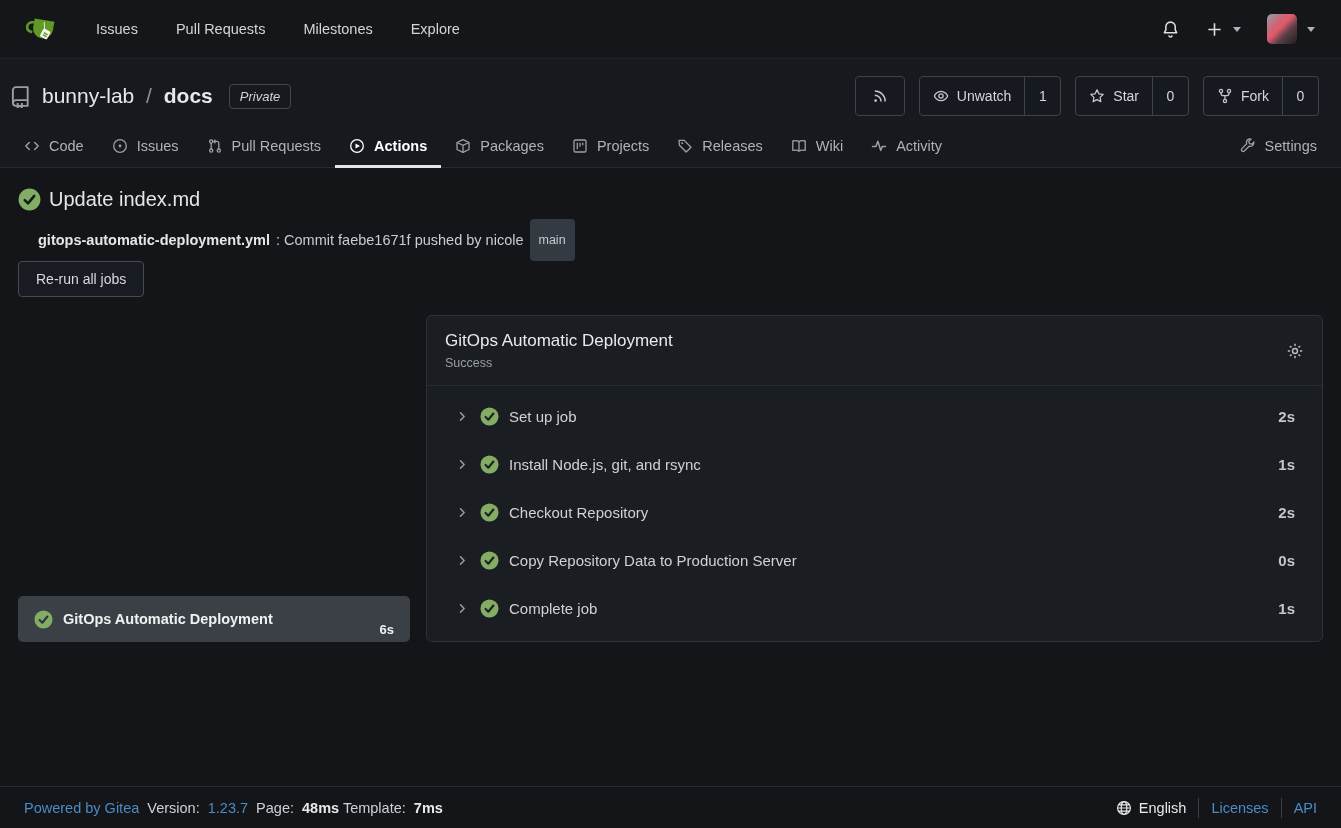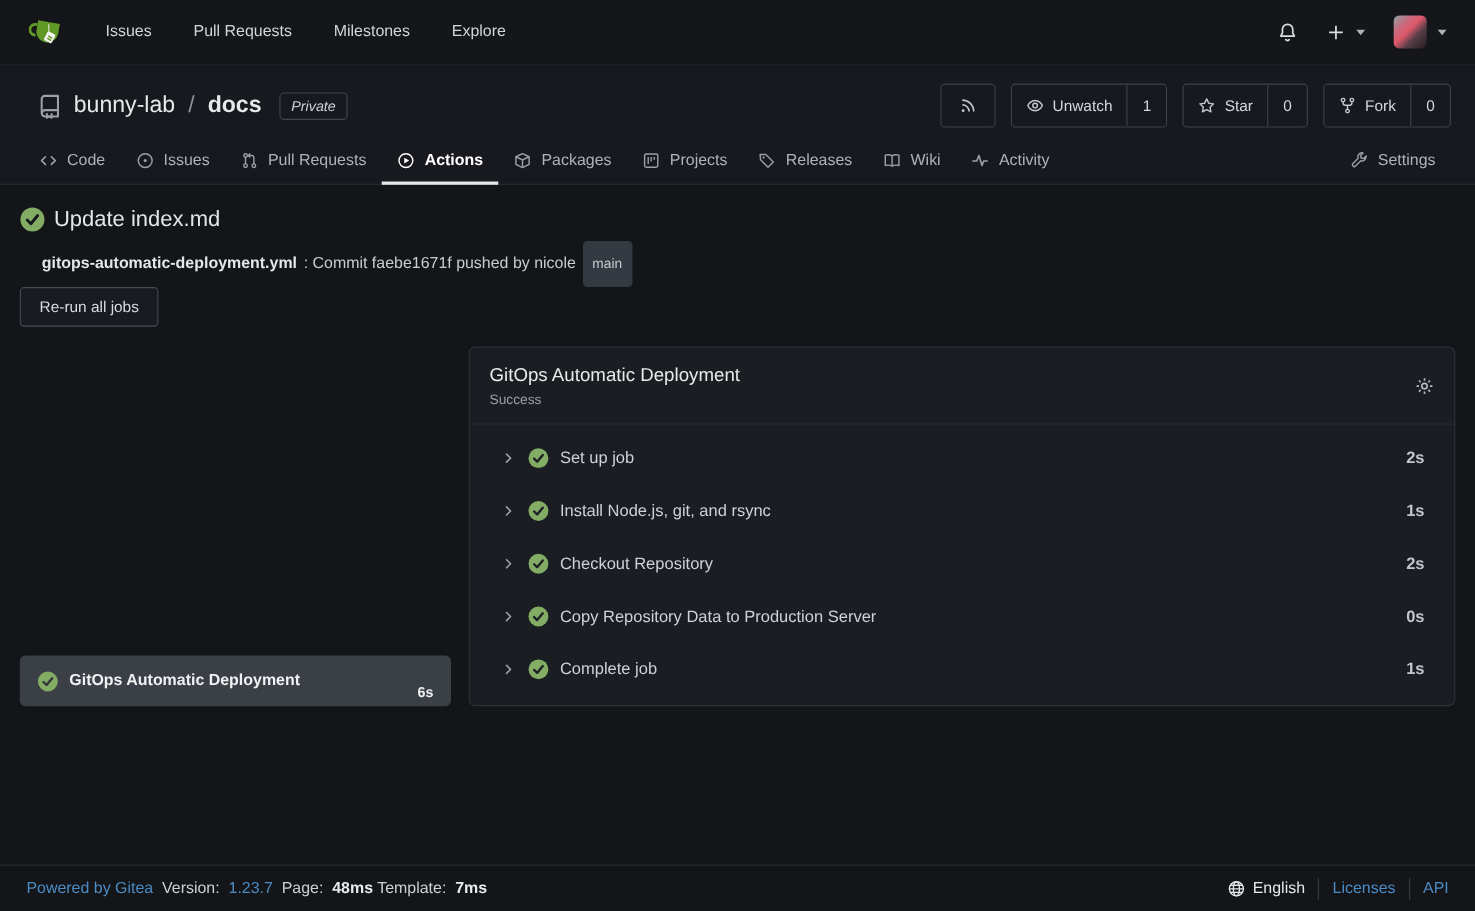--- a/index.html
+++ b/index.html
@@ -25,38 +25,38 @@
   .nav-link{color:#d3d6d9;font-size:14.5px;cursor:pointer;}
   .nav-right{margin-left:auto;display:flex;align-items:center;gap:26px;}
   .nav-bell{color:#dcdee1;cursor:pointer;}
   .nav-plus{display:flex;align-items:center;gap:10px;color:#dcdee1;cursor:pointer;}
   .caret{width:0;height:0;border-left:4.5px solid transparent;border-right:4.5px solid transparent;border-top:5px solid #aeb3b8;}
   .nav-avatar-wrap{display:flex;align-items:center;gap:10px;cursor:pointer;}
   .avatar{width:30px;height:30px;border-radius:5px;
     background:linear-gradient(135deg,#8da3a6 0%,#c96a7c 28%,#e0596b 45%,#5a4048 65%,#221c20 100%);}
   
   .repo-header{background:var(--c-header);border-bottom:1px solid var(--c-border);flex-shrink:0;}
-  .repo-title-row{display:flex;align-items:center;padding:17px 22px 10px 34px;}
+  .repo-title-row{display:flex;align-items:center;padding:17px 22px 10px 9px;}
   .repo-icon{color:var(--c-muted);margin-right:10px;}
   .repo-name{font-size:21px;color:#e6e8ea;}
   .repo-name .owner{cursor:pointer;}
   .repo-name .slash{color:#8e949a;margin:0 6px;}
   .repo-name .rname{font-weight:700;cursor:pointer;}
   .badge-private{margin-left:16px;font-size:13px;color:#cfd2d6;border:1px solid #41474f;
     border-radius:4px;padding:4px 10px;font-style:italic;}
   .repo-actions{margin-left:auto;display:flex;align-items:center;gap:14px;}
   .btn-group{display:flex;align-items:stretch;border:1px solid var(--c-btn_border);
     border-radius:4px;overflow:hidden;background:#16191f;height:40px;}
   .btn-seg{display:flex;align-items:center;gap:8px;padding:0 13px;color:#d4d7da;
     font-size:14px;cursor:pointer;}
   .btn-seg.count{border-left:1px solid var(--c-btn_border);min-width:36px;justify-content:center;}
   .btn-seg svg{color:#c3c7cc;}
   .btn-rss{width:48px;justify-content:center;}
   
-  .tabs-row{display:flex;align-items:center;padding:0 22px;}
+  .tabs-row{display:flex;align-items:center;padding:0 10px;}
   .tab{display:flex;align-items:center;gap:9px;padding:12px 14px 11px 14px;color:#adb3ba;
     font-size:14.5px;cursor:pointer;border-bottom:3px solid transparent;margin-bottom:-1px;}
   .tab svg{color:#9aa0a8;}
   .tab.active{color:#ffffff;font-weight:700;border-bottom-color:#e3e5e8;}
   .tab.active svg{color:#ffffff;}
   .tab.settings{margin-left:auto;}
   
   .content{flex:1;padding:0 18px;overflow:hidden;}
   .run-header{display:flex;align-items:flex-start;justify-content:space-between;margin-top:20px;flex-direction:column;}
   .run-title-block{display:flex;flex-direction:column;gap:8px;}

